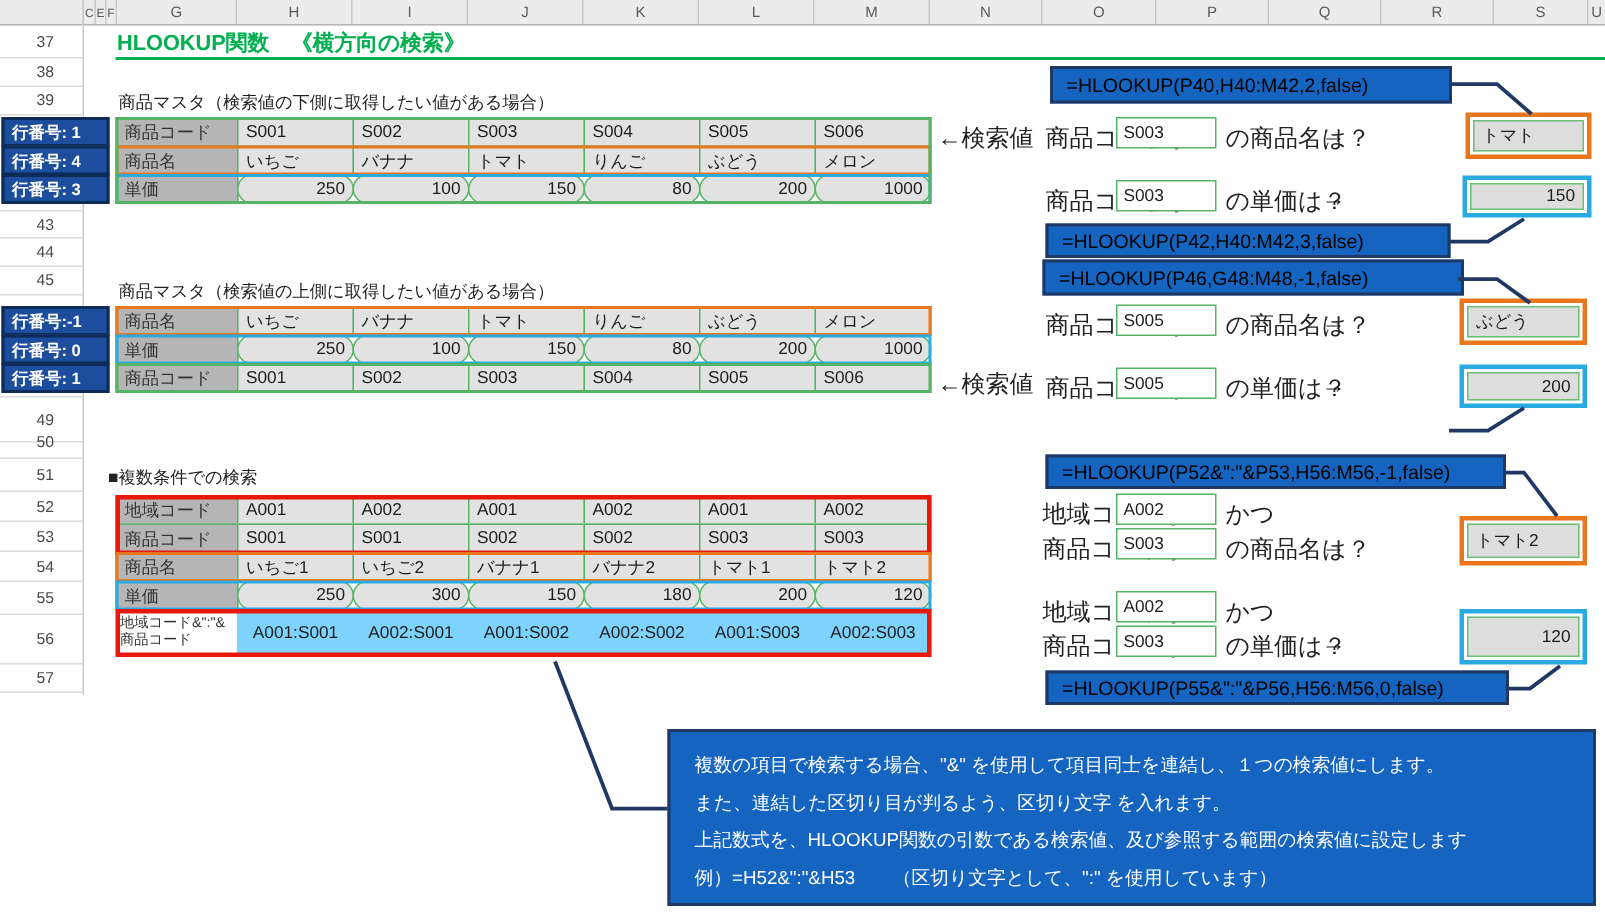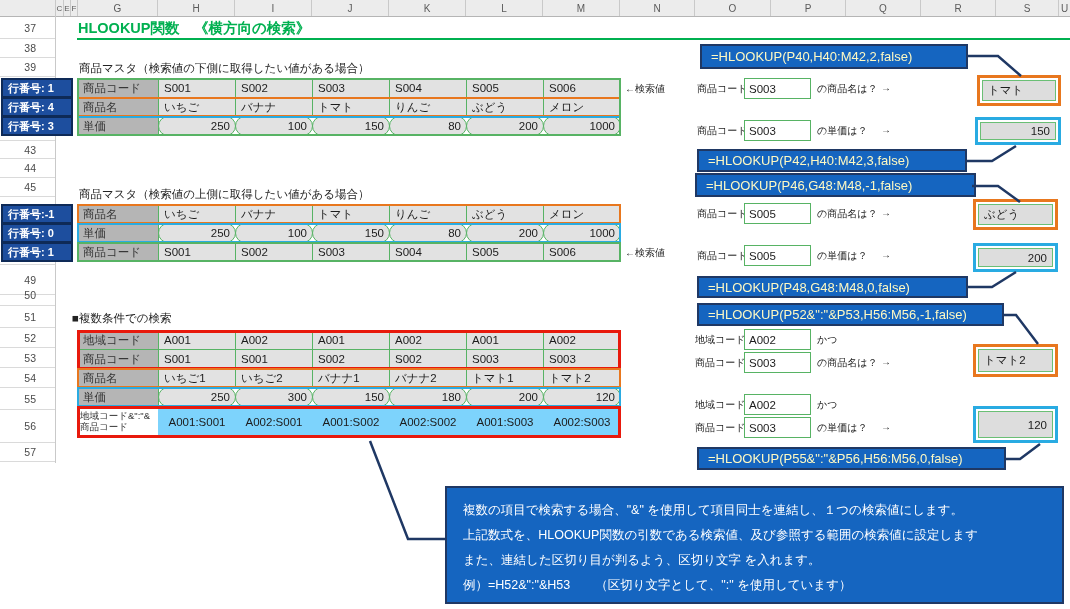--- a/index.html
+++ b/index.html
@@ -34,24 +34,24 @@
   .ov{position:absolute;box-sizing:border-box;pointer-events:none;}
   .ov.g{border:2px solid #57B364;}
   .ov.o{border:2px solid #E8771E;}
   .ov.b{border:2px solid #29ABE2;}
   .ov.r{border:3px solid #E8190C;}
 
   
   .badge{position:absolute;left:1px;width:72px;height:20px;box-sizing:border-box;background:#1D4E9E;border:2px solid #0E2A57;color:#fff;font-size:11px;font-weight:bold;display:flex;align-items:center;padding-left:5px;white-space:nowrap;}
 
   
-  .callout{position:absolute;box-sizing:border-box;background:#1565C0;border:2px solid #1F3864;color:#fef9c3;font-size:13px;display:flex;align-items:center;padding:0 9px;white-space:nowrap;}
-
-  
-  .qt{position:absolute;font-size:10px;color:#222;white-space:nowrap;font-family:Liberation Serif, serif;}
+  .callout{position:absolute;box-sizing:border-box;background:#1565C0;border:2px solid #1F3864;color:#000000;font-size:13px;display:flex;align-items:center;padding:0 9px;white-space:nowrap;}
+
+  
+  .qt{position:absolute;font-size:16px;color:#222;white-space:nowrap;font-family:Liberation Serif, serif;}
   .inbox{position:absolute;width:67px;height:21px;box-sizing:border-box;background:#fff;border:1px solid #57B364;font-size:11.5px;display:flex;align-items:center;padding:0 4px;color:#1c1c1c;}
   .res{position:absolute;box-sizing:border-box;background:#fff;padding:2px;display:flex;}
   .res.o{border:3px solid #E8771E;}
   .res.b{border:3px solid #29ABE2;}
   .res .in{flex:1;background:#DDDDDD;border:1px solid #6ABF75;box-sizing:border-box;font-size:11.5px;display:flex;align-items:center;padding:0 5px;color:#1c1c1c;white-space:nowrap;}
   .res .in.n{justify-content:flex-end;}
 
   
   .note{position:absolute;left:445px;top:486px;width:619px;height:118px;box-sizing:border-box;background:#1565C0;border:2px solid #1F3864;color:#fff;font-size:12.5px;padding:10px 16px;}
   .note div{line-height:25px;white-space:nowrap;}
@@ -260,21 +260,20 @@
     </div>
     <div class="ov r" style="left:0;top:0;width:544px;height:40px"></div>
     <div class="ov o" style="left:0;top:38px;width:544px;height:20px"></div>
     <div class="ov b" style="left:0;top:57px;width:544px;height:20px"></div>
     <div class="ov r" style="left:0;top:76px;width:544px;height:32px"></div>
   </div>
 
   <div class="callout" style="left:700px;top:44px;width:268px;height:25px">=HLOOKUP(P40,H40:M42,2,false)</div>
   <div class="callout" style="left:697px;top:149px;width:270px;height:23px">=HLOOKUP(P42,H40:M42,3,false)</div>
   <div class="callout" style="left:695px;top:173px;width:281px;height:24px">=HLOOKUP(P46,G48:M48,-1,false)</div>
-  <div class="callout" style="left:697px;top:276px;width:271px;height:22px">=HLOOKUP(P48,G48:M48,0,false)</div>
   <div class="callout" style="left:697px;top:303px;width:307px;height:23px">=HLOOKUP(P52&amp;":"&amp;P53,H56:M56,-1,false)</div>
   <div class="callout" style="left:697px;top:447px;width:309px;height:23px">=HLOOKUP(P55&amp;":"&amp;P56,H56:M56,0,false)</div>
 
   <div class="qt" style="left:697px;top:82px">商品コードが</div>
   <div class="inbox" style="left:744px;top:78px">S003</div>
   <div class="qt" style="left:817px;top:82px">の商品名は？</div>
   <div class="qt" style="left:881px;top:82px">→</div>
   <div class="res o" style="left:977px;top:75px;width:84px;height:31px">
       <div class="in">トマト</div>
     </div>
@@ -320,22 +319,22 @@
   <div class="qt" style="left:695px;top:421px">商品コードが</div>
   <div class="inbox" style="left:744px;top:417px">S003</div>
   <div class="qt" style="left:817px;top:421px">の単価は？</div>
   <div class="qt" style="left:881px;top:421px">→</div>
   <div class="res b" style="left:973px;top:406px;width:85px;height:37px">
       <div class="in n">120</div>
     </div>
 
   <div class="note">
     <div>複数の項目で検索する場合、"&amp;" を使用して項目同士を連結し、１つの検索値にします。</div>
+    <div>また、連結した区切り目が判るよう、区切り文字 を入れます。</div>
     <div>上記数式を、HLOOKUP関数の引数である検索値、及び参照する範囲の検索値に設定します</div>
-    <div>また、連結した区切り目が判るよう、区切り文字 を入れます。</div>
     <div>例）=H52&amp;":"&amp;H53　　（区切り文字として、":" を使用しています）</div>
   </div>
 
   <svg class="wires" width="1070" height="609">
     <g stroke="#1F3864" stroke-width="2.5" fill="none">
       <polyline points="968,56 998,56 1021,76"></polyline>
       <polyline points="966,161 992,161 1016,146"></polyline>
       <polyline points="972,186 998,186 1020,202"></polyline>
       <polyline points="966,287 992,287 1016,272"></polyline>
       <polyline points="1002,315 1016,315 1038,344"></polyline>

